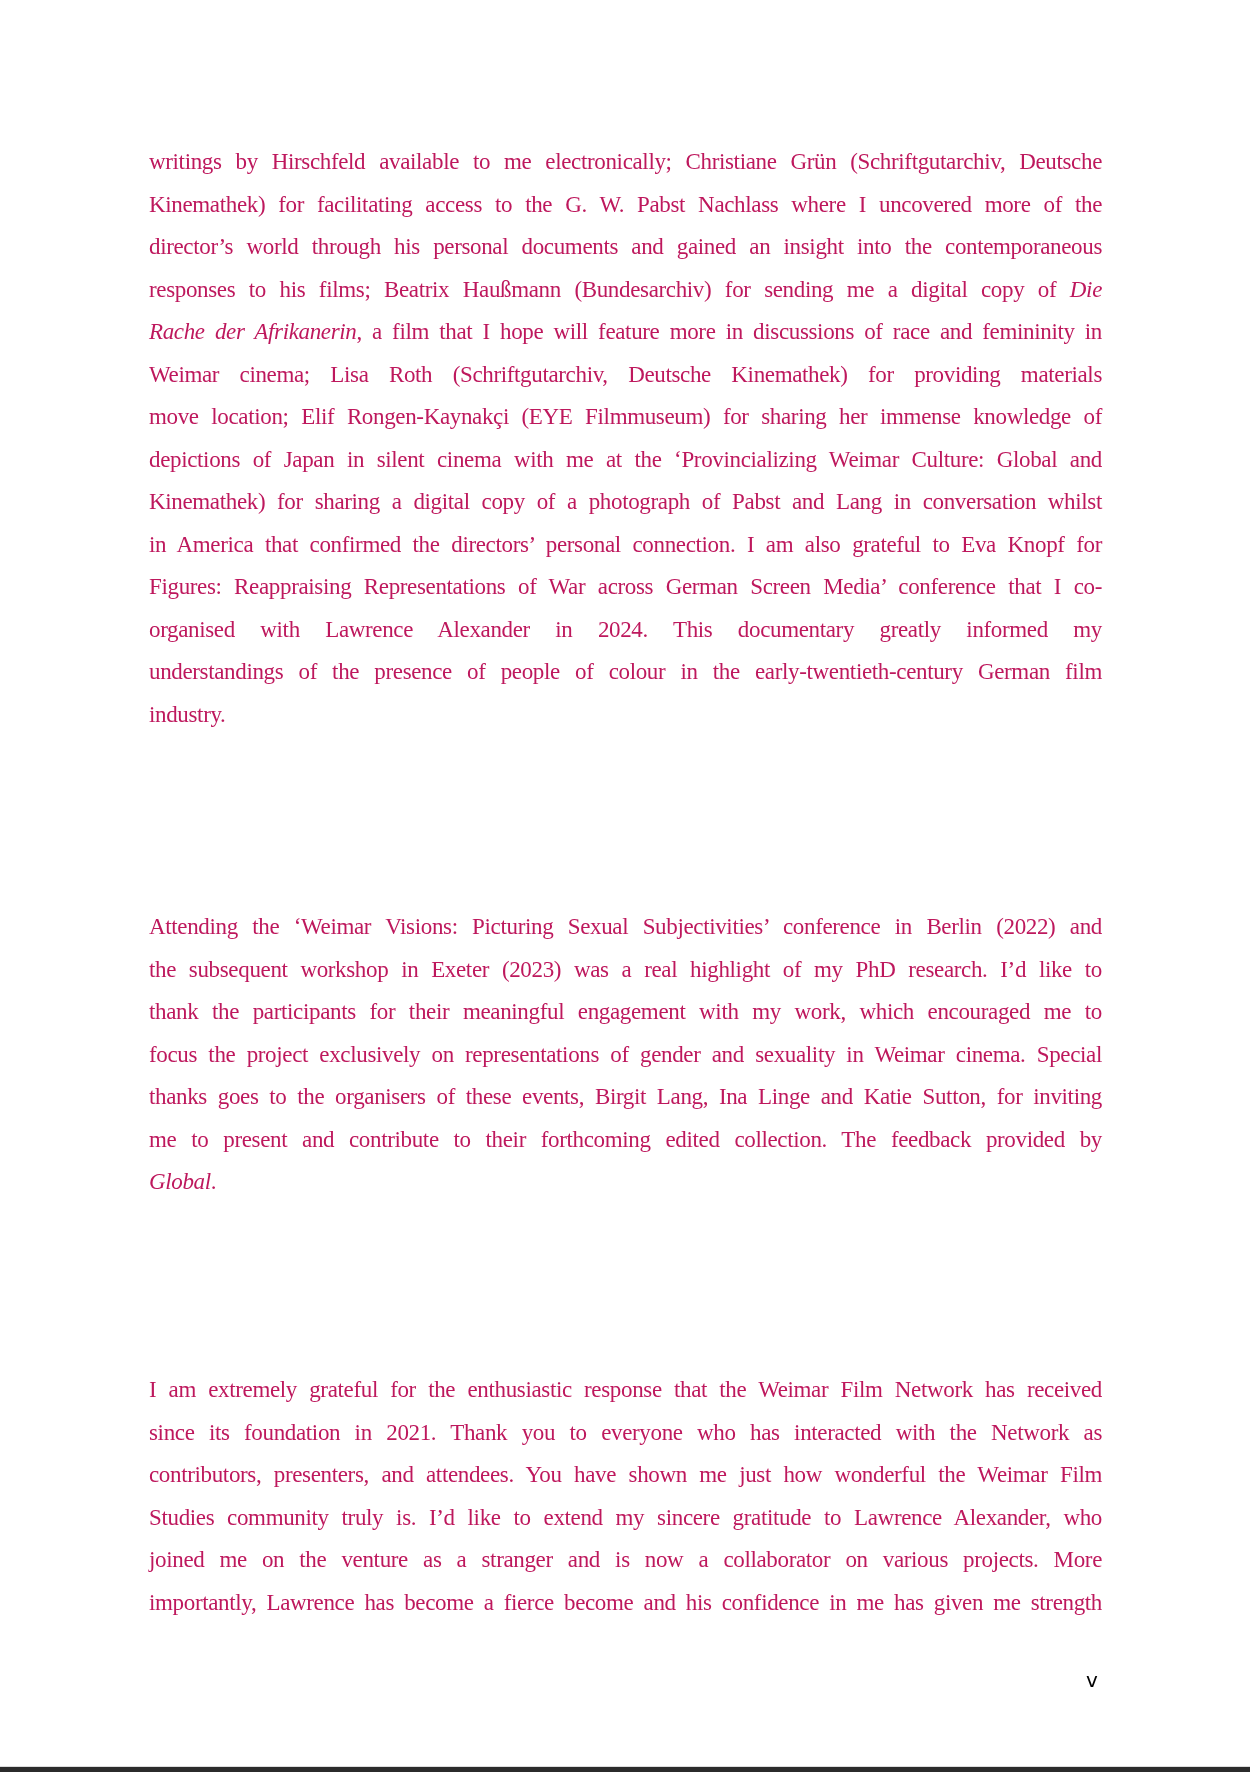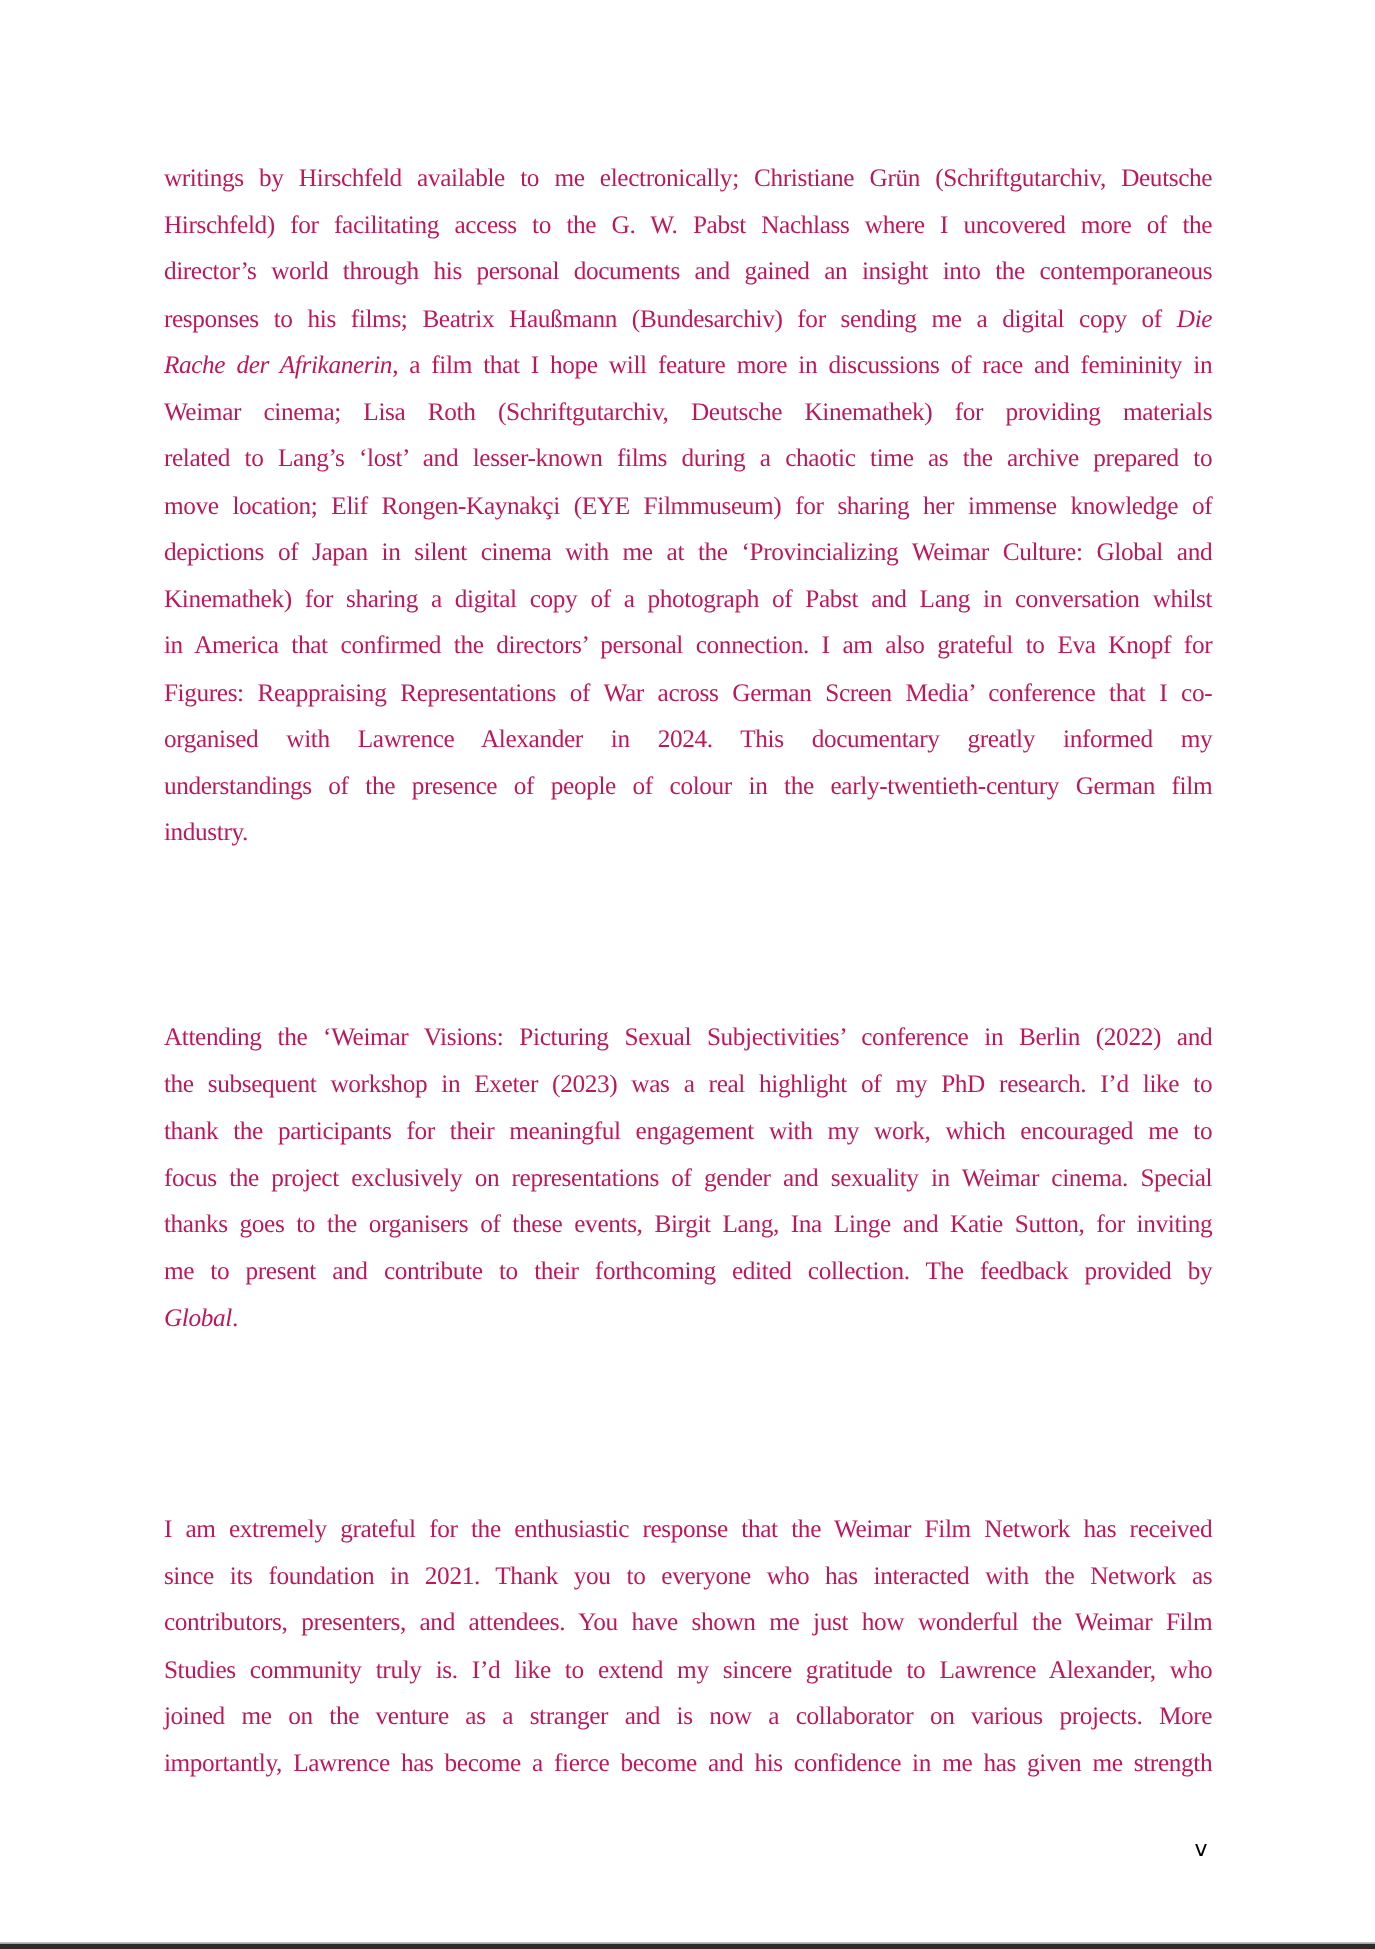--- a/index.html
+++ b/index.html
@@ -19,39 +19,38 @@
   }
   .line {
     height: 42.5px; line-height: 42.5px;
     text-align: justify; text-align-last: justify;
     white-space: nowrap; overflow: visible;
     letter-spacing: -0.35px;
   }
   .line.last { text-align-last: left; }
   .line em { font-style: italic; }
   #para1 { top: 141px; }
-  #para2 { top: 906px; margin-top: 16px; }
+  #para2 { top: 906px; }
   #para3 { top: 1369px; }
   .page-number {
     position: absolute; left: 1086px; top: 1668px;
     font-family: "DejaVu Sans", sans-serif; font-size: 20px; color: #000000;
   }
 </style>
 </head>
 <body>
 
 <div class="page">
   <div class="text-block" id="para1">
       <div class="line"><span>writings by Hirschfeld available to me electronically; Christiane Grün (Schriftgutarchiv, Deutsche</span></div>
-      <div class="line"><span>Hirschfeld) for facilitating access to the G. W. Pabst Nachlass where I uncovered more of the</span></div>
+      <div class="line"><span>Kinemathek) for facilitating access to the G. W. Pabst Nachlass where I uncovered more of the</span></div>
       <div class="line"><span>director’s world through his personal documents and gained an insight into the contemporaneous</span></div>
       <div class="line"><span>responses to his films; Beatrix Haußmann (Bundesarchiv) for sending me a digital copy of </span><em>Die</em></div>
       <div class="line"><em>Rache der Afrikanerin</em><span>, a film that I hope will feature more in discussions of race and femininity in</span></div>
       <div class="line"><span>Weimar cinema; Lisa Roth (Schriftgutarchiv, Deutsche Kinemathek) for providing materials</span></div>
-      <div class="line"><span>related to Lang’s ‘lost’ and lesser-known films during a chaotic time as the archive prepared to</span></div>
       <div class="line"><span>move location; Elif Rongen-Kaynakçi (EYE Filmmuseum) for sharing her immense knowledge of</span></div>
       <div class="line"><span>depictions of Japan in silent cinema with me at the ‘Provincializing Weimar Culture: Global and</span></div>
       <div class="line"><span>Kinemathek) for sharing a digital copy of a photograph of Pabst and Lang in conversation whilst</span></div>
       <div class="line"><span>in America that confirmed the directors’ personal connection. I am also grateful to Eva Knopf for</span></div>
       <div class="line"><span>Figures: Reappraising Representations of War across German Screen Media’ conference that I co-</span></div>
       <div class="line"><span>organised with Lawrence Alexander in 2024. This documentary greatly informed my</span></div>
       <div class="line"><span>understandings of the presence of people of colour in the early-twentieth-century German film</span></div>
       <div class="line last"><span>industry.</span></div>
     </div>
   <div class="text-block" id="para2">

